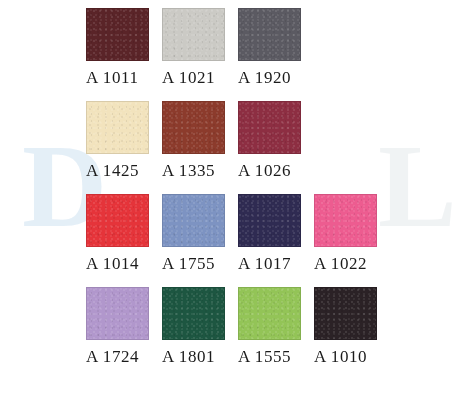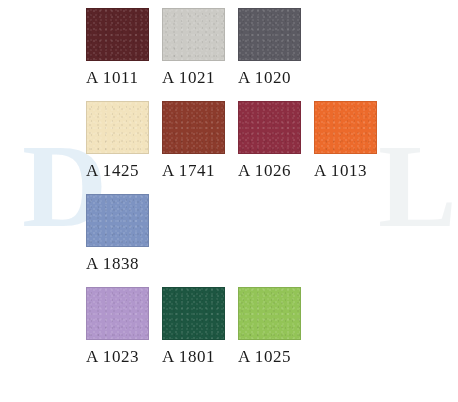--- a/index.html
+++ b/index.html
@@ -98,59 +98,71 @@
       <div class="swatch-cell">
         <div class="swatch-chip" style="background-color: rgb(90, 36, 40);"></div>
         <div class="swatch-label">A 1011</div>
       </div>
       <div class="swatch-cell">
         <div class="swatch-chip" style="background-color: rgb(203, 202, 197);"></div>
         <div class="swatch-label">A 1021</div>
       </div>
       <div class="swatch-cell">
         <div class="swatch-chip" style="background-color: rgb(91, 90, 98);"></div>
-        <div class="swatch-label">A 1020</div>
+        <div class="swatch-label">A 1920</div>
       </div>
     </div>
 
     <div class="swatch-row">
       <div class="swatch-cell">
         <div class="swatch-chip" style="background-color: rgb(242, 227, 189);"></div>
         <div class="swatch-label">A 1425</div>
       </div>
       <div class="swatch-cell">
         <div class="swatch-chip" style="background-color: rgb(140, 59, 44);"></div>
-        <div class="swatch-label">A 1741</div>
+        <div class="swatch-label">A 1335</div>
       </div>
       <div class="swatch-cell">
         <div class="swatch-chip" style="background-color: rgb(141, 46, 66);"></div>
         <div class="swatch-label">A 1026</div>
       </div>
-      <div class="swatch-cell">
-        <div class="swatch-chip" style="background-color: rgb(236, 106, 43);"></div>
-        <div class="swatch-label">A 1013</div>
-      </div>
     </div>
 
     <div class="swatch-row">
       <div class="swatch-cell">
+        <div class="swatch-chip" style="background-color: rgb(229, 52, 58);"></div>
+        <div class="swatch-label">A 1014</div>
+      </div>
+      <div class="swatch-cell">
         <div class="swatch-chip" style="background-color: rgb(125, 147, 194);"></div>
-        <div class="swatch-label">A 1838</div>
+        <div class="swatch-label">A 1755</div>
+      </div>
+      <div class="swatch-cell">
+        <div class="swatch-chip" style="background-color: rgb(47, 43, 82);"></div>
+        <div class="swatch-label">A 1017</div>
+      </div>
+      <div class="swatch-cell">
+        <div class="swatch-chip" style="background-color: rgb(237, 92, 144);"></div>
+        <div class="swatch-label">A 1022</div>
       </div>
     </div>
 
     <div class="swatch-row">
       <div class="swatch-cell">
         <div class="swatch-chip" style="background-color: rgb(177, 151, 204);"></div>
-        <div class="swatch-label">A 1023</div>
+        <div class="swatch-label">A 1724</div>
       </div>
       <div class="swatch-cell">
         <div class="swatch-chip" style="background-color: rgb(29, 86, 65);"></div>
         <div class="swatch-label">A 1801</div>
       </div>
       <div class="swatch-cell">
         <div class="swatch-chip" style="background-color: rgb(147, 196, 87);"></div>
-        <div class="swatch-label">A 1025</div>
+        <div class="swatch-label">A 1555</div>
+      </div>
+      <div class="swatch-cell">
+        <div class="swatch-chip" style="background-color: rgb(43, 34, 38);"></div>
+        <div class="swatch-label">A 1010</div>
       </div>
     </div>
 
   </div>
 </div>
 
 </body></html>

